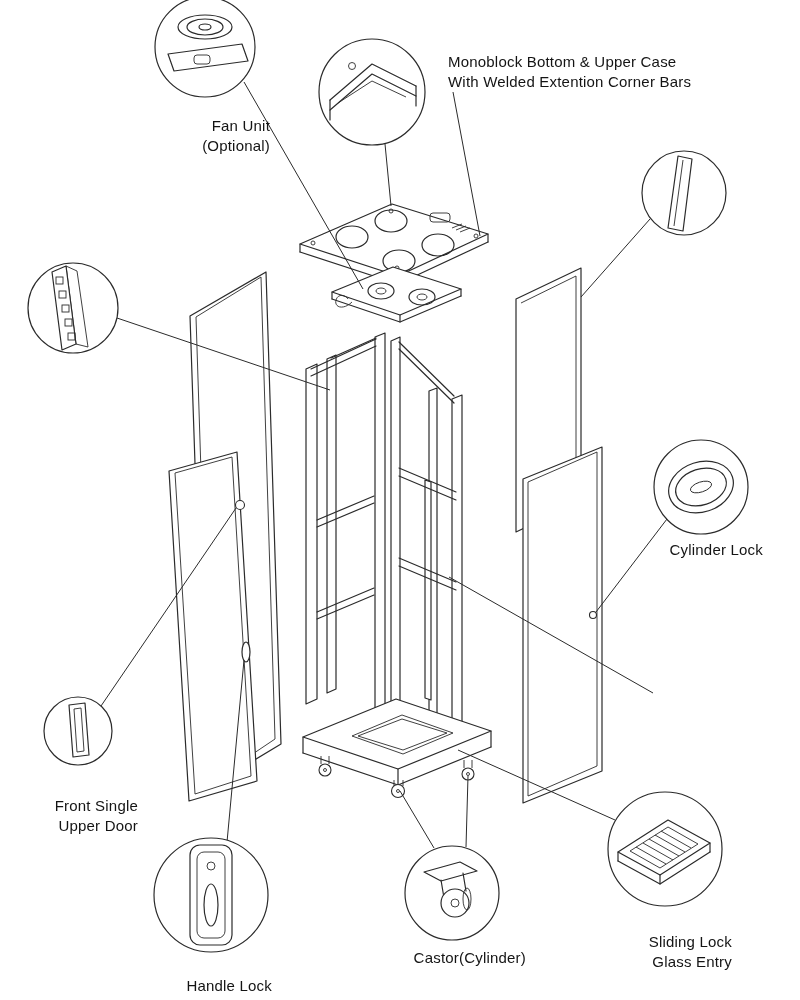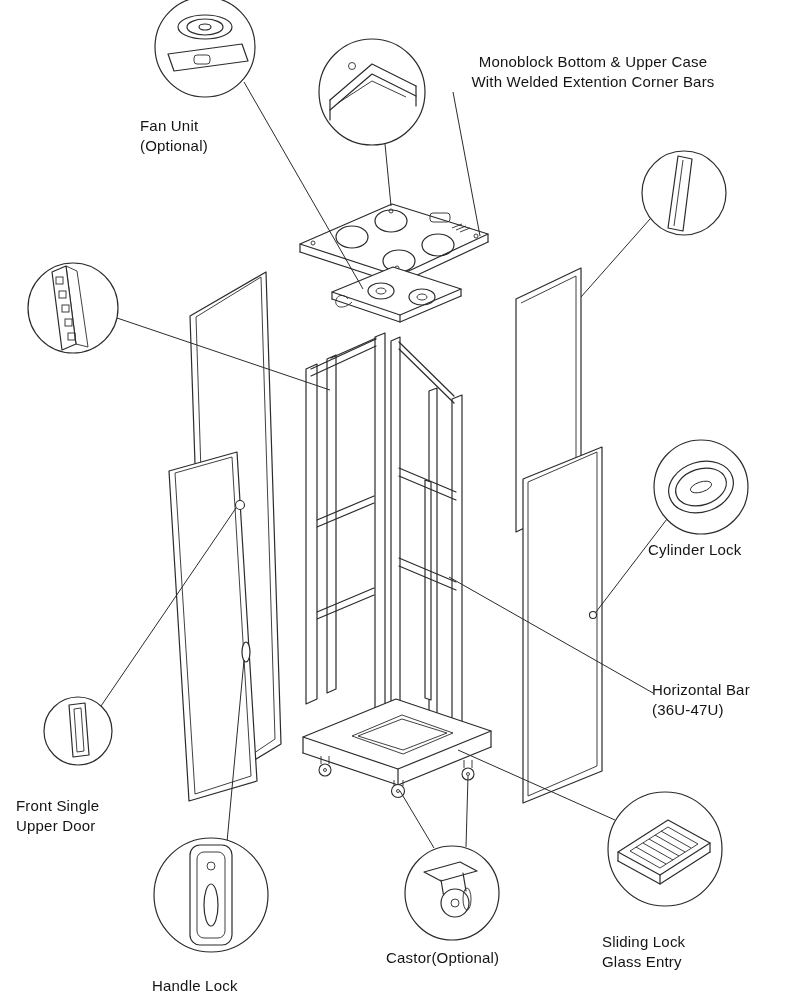--- a/index.html
+++ b/index.html
@@ -1,21 +1,21 @@
 <!DOCTYPE html>
 <html><head>
 <meta charset="utf-8">
 <style>
   html,body{margin:0;padding:0;background:#fff;}
   .canvas{position:relative;width:800px;height:1000px;background:#ffffff;
           font-family:"Liberation Sans",sans-serif;overflow:hidden;}
   .canvas svg{position:absolute;left:0;top:0;}
   .label{position:absolute;font-size:15px;color:#141414;line-height:1.3;
-         text-align:left;letter-spacing:.2px;}
-  .label.left{text-align:center;}
+         text-align:right;letter-spacing:.2px;}
+  .label.left{text-align:left;}
   
   .ln{fill:none;stroke:#2b2b2b;stroke-width:1.2;stroke-linejoin:round;stroke-linecap:round;}
   .wh{fill:#ffffff;stroke:#2b2b2b;stroke-width:1.2;stroke-linejoin:round;}
   .thin{fill:none;stroke:#2b2b2b;stroke-width:0.9;}
   .lead{fill:none;stroke:#2b2b2b;stroke-width:1;}
   .dot{fill:#ffffff;stroke:#2b2b2b;stroke-width:1.1;}
 </style>
 </head>
 <body>
 
@@ -282,40 +282,36 @@
   <div>(Optional)</div>
 </div>
 
 <div class="label left" style="left:448px;top:52px;width:290px">
   <div>Monoblock Bottom &amp; Upper Case</div>
   <div>With Welded Extention Corner Bars</div>
 </div>
 
 
 
-<div class="label" style="left:648px;top:540px;width:134px">
+<div class="label" style="left:629px;top:540px;width:134px">
   <div>Cylinder Lock</div>
 </div>
 
-<div class="label" style="left:652px;top:680px;width:134px">
-  <div>Horizontal Bar</div>
-  <div>(36U-47U)</div>
-</div>
 
 <div class="label" style="left:16px;top:796px;width:122px">
   <div>Front Single</div>
   <div>Upper Door</div>
 </div>
 
 <div class="label" style="left:152px;top:976px;width:120px">
   <div>Handle Lock</div>
 </div>
 
 <div class="label" style="left:386px;top:948px;width:140px">
-  <div>Castor(Optional)</div>
+  <div>Castor(Cylinder)</div>
 </div>
 
 <div class="label" style="left:602px;top:932px;width:130px">
   <div>Sliding Lock</div>
   <div>Glass Entry</div>
 </div>
 
 </div>
 
 </body></html>

